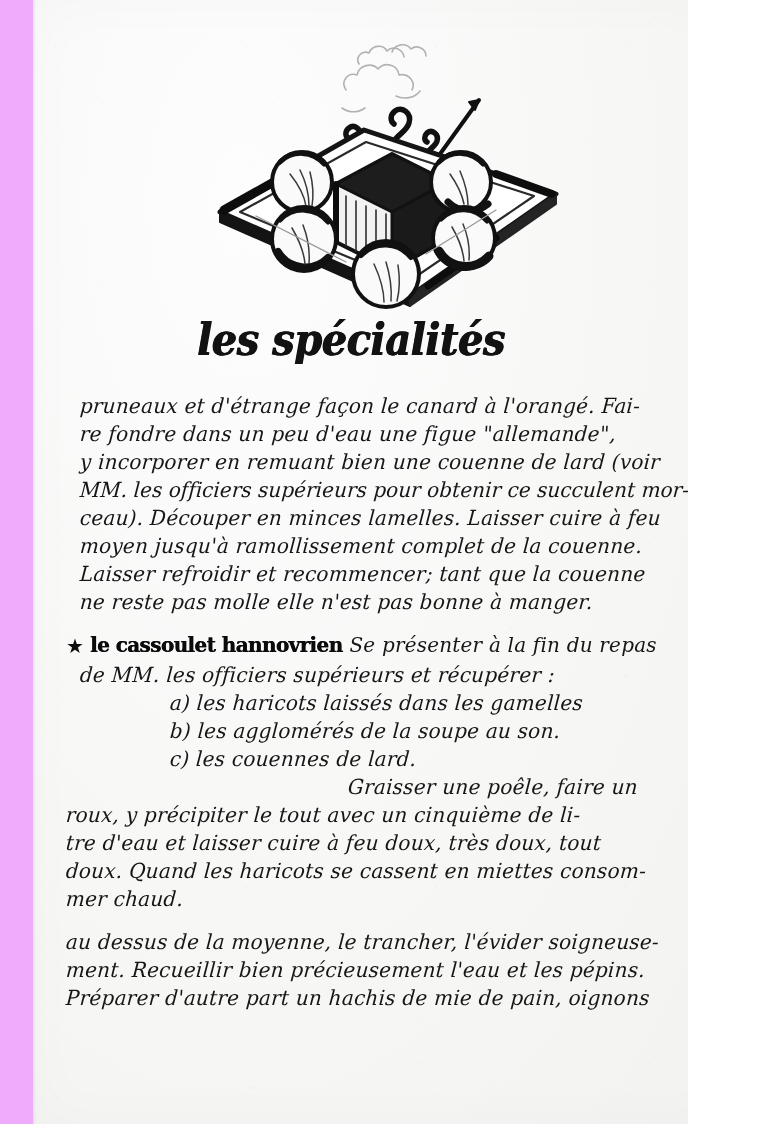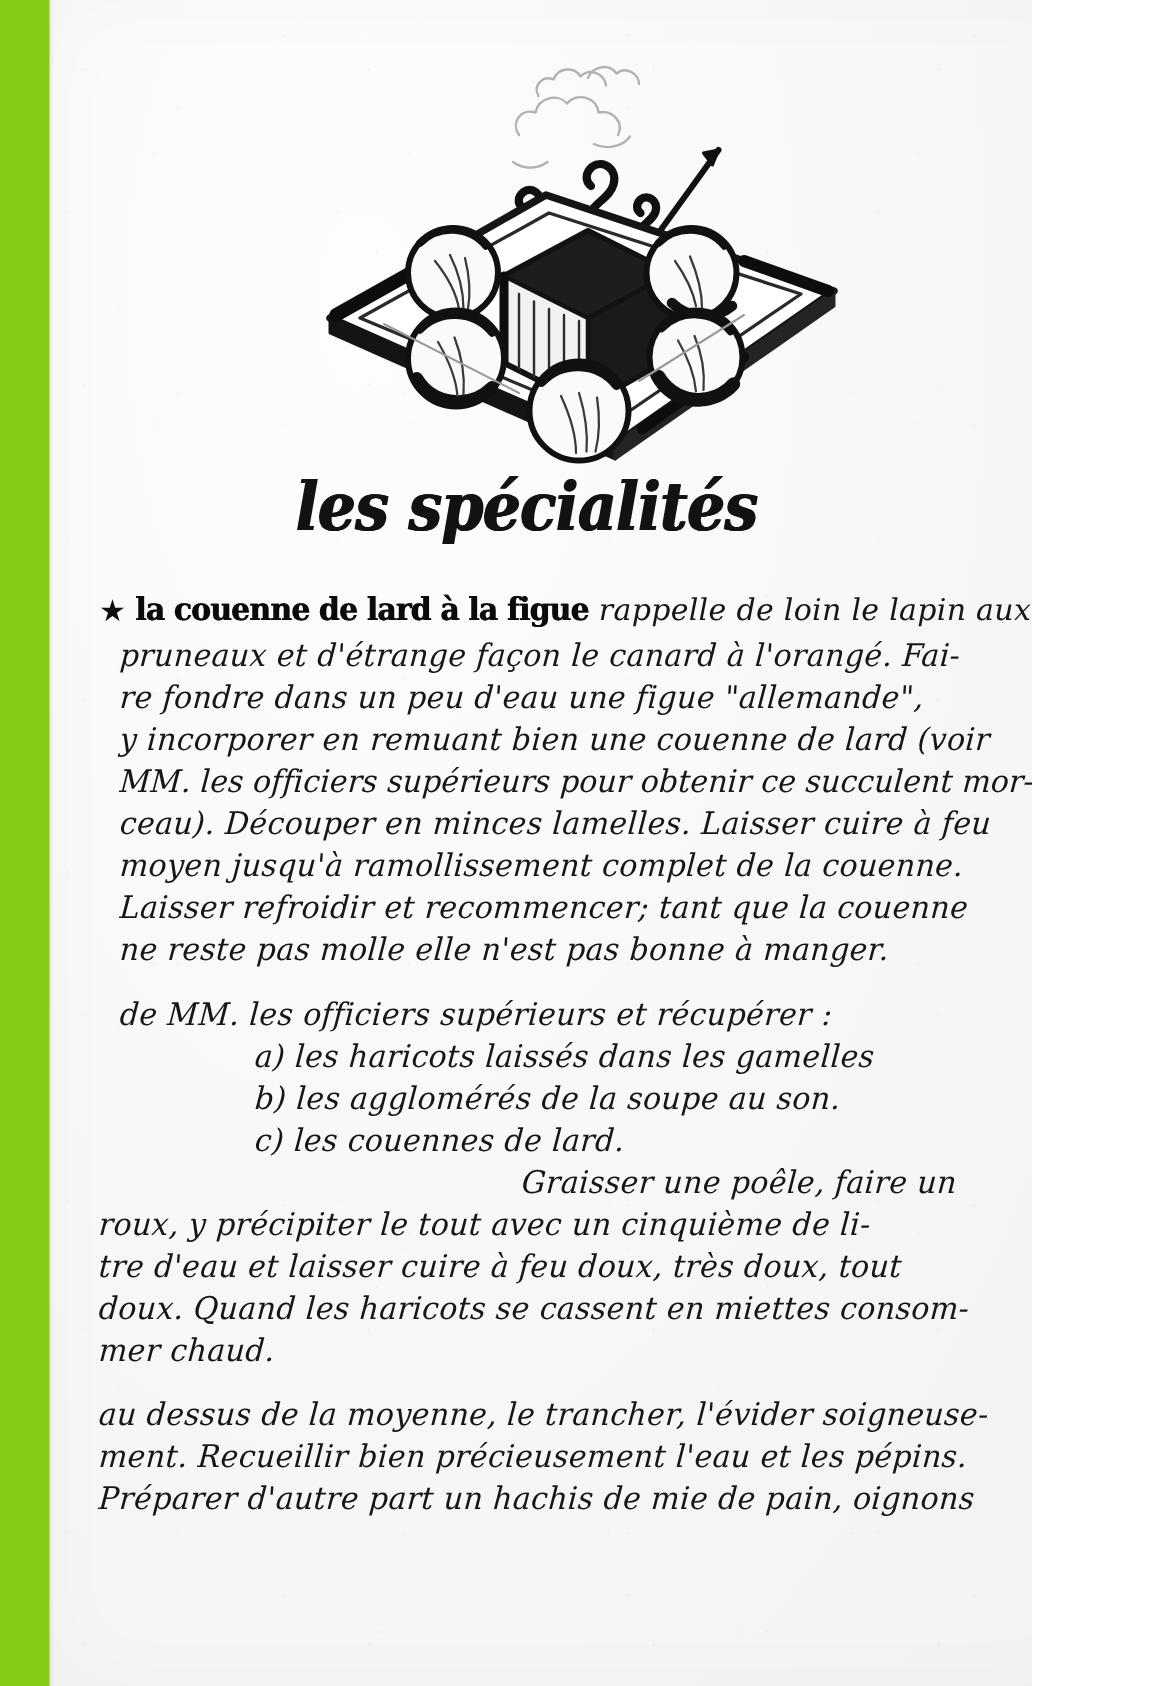--- a/index.html
+++ b/index.html
@@ -6,21 +6,21 @@
     margin: 0;
     padding: 0;
     background: #ffffff;
   }
 
   #page {
     position: relative;
     width: 688px;
     height: 1124px;
     overflow: hidden;
-    background: #84cc16;
+    background: #f0abfc;
     font-family: "Liberation Serif", serif;
   }
 
   
   .sheet {
     position: absolute;
     left: 33px;
     top: 0px;
     width: 702px;
     height: 1124px;
@@ -247,34 +247,34 @@
         <path d="M300 176 L230 220" stroke="#9a9a9a" stroke-width="1.4"></path>
       </g>
     </svg>
   </div>
 
   <div class="title">les spécialités</div>
 
   <div class="recipes">
 
     <div class="recipe">
-      <div class="recipe-head">
-        <span class="star">★</span><span class="recipe-name">la couenne de lard à la figue</span><span class="recipe-lede">rappelle de loin le lapin aux</span>
-      </div>
       <div class="hand-line body-indent">pruneaux et d'étrange façon le canard à l'orangé. Fai-</div>
       <div class="hand-line body-indent">re fondre dans un peu d'eau une figue "allemande",</div>
       <div class="hand-line body-indent">y incorporer en remuant bien une couenne de lard (voir</div>
       <div class="hand-line body-indent tight">MM. les officiers supérieurs pour obtenir ce succulent mor-</div>
       <div class="hand-line body-indent">ceau). Découper en minces lamelles. Laisser cuire à feu</div>
       <div class="hand-line body-indent">moyen jusqu'à ramollissement complet de la couenne.</div>
       <div class="hand-line body-indent">Laisser refroidir et recommencer; tant que la couenne</div>
       <div class="hand-line body-indent">ne reste pas molle elle n'est pas bonne à manger.</div>
     </div>
 
     <div class="recipe">
+      <div class="recipe-head">
+        <span class="star">★</span><span class="recipe-name">le cassoulet hannovrien</span><span class="recipe-lede">Se présenter à la fin du repas</span>
+      </div>
       <div class="hand-line body-indent">de MM. les officiers supérieurs et récupérer :</div>
       <div class="hand-line list-item">a) les haricots laissés dans les gamelles</div>
       <div class="hand-line list-item">b) les agglomérés de la soupe au son.</div>
       <div class="hand-line list-item">c) les couennes de lard.</div>
       <div class="hand-line big-indent">Graisser une poêle, faire un</div>
       <div class="hand-line">roux, y précipiter le tout avec un cinquième de li-</div>
       <div class="hand-line">tre d'eau et laisser cuire à feu doux, très doux, tout</div>
       <div class="hand-line">doux. Quand les haricots se cassent en miettes consom-</div>
       <div class="hand-line">mer chaud.</div>
     </div>

